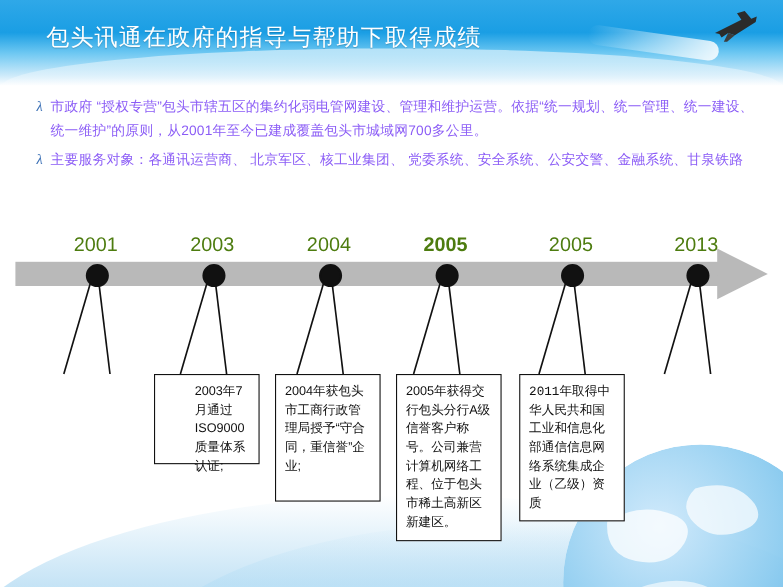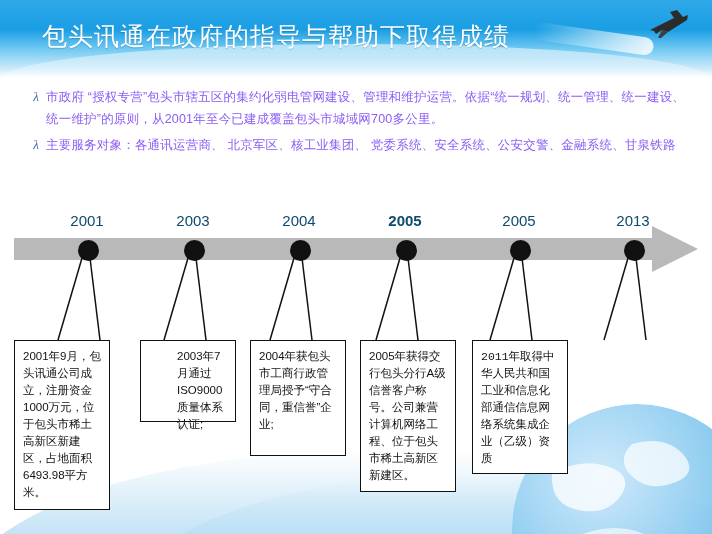--- a/index.html
+++ b/index.html
@@ -33,21 +33,21 @@
   .header-swoosh {
     position: absolute;
     left: 0; top: 44px;
     width: 712px; height: 60px;
     background: linear-gradient(to bottom, rgba(255,255,255,0.55), rgba(255,255,255,0));
     border-radius: 50% 50% 0 0 / 60% 60% 0 0;
   }
   .header-title {
     position: absolute;
     left: 42px; top: 20px;
-    font-size: 25px;
+    font-size: 21px;
     color: #ffffff;
     letter-spacing: 1px;
     white-space: nowrap;
     text-shadow: 0 1px 1px rgba(0,0,0,0.18);
   }
   .plane {
     position: absolute;
     right: 22px; top: 8px;
     width: 46px; height: 34px;
   }
@@ -106,22 +106,22 @@
     width: 0; height: 0;
     border-top: 23px solid transparent;
     border-bottom: 23px solid transparent;
     border-left: 46px solid #b9b9b9;
   }
   .year {
     position: absolute;
     top: 0;
     width: 70px;
     text-align: center;
-    font-size: 15px;
-    color: #0c4a6e;
+    font-size: 18px;
+    color: #4d7c0f;
   }
   .node {
     position: absolute;
     top: 28px;
     width: 17px; height: 17px;
     border-radius: 50%;
     background: #111111;
     border: 2px solid #111111;
   }
 
@@ -243,23 +243,20 @@
   <div class="bottom-wave2"></div>
   <div class="globe-mask">
     <div class="globe" style="right:0; bottom:0;"></div>
     <svg viewBox="0 0 250 250" style="position:absolute;left:0;top:0;width:250px;height:250px;">
       <path d="M40 70 q30 -18 60 -6 q20 8 10 26 q-14 22 -44 16 q-28 -6 -26 -36 Z" fill="#ffffff" opacity="0.75"></path>
       <path d="M120 40 q36 -10 54 14 q10 16 -10 24 q-30 12 -48 -10 q-10 -14 4 -28 Z" fill="#ffffff" opacity="0.7"></path>
       <path d="M70 130 q40 -14 70 4 q16 12 -2 26 q-34 20 -62 0 q-14 -12 -6 -30 Z" fill="#ffffff" opacity="0.6"></path>
     </svg>
   </div>
 
-  <div class="card" style="left:14px; top:340px; height:170px;">
-    <span>2001年9月，包头讯通公司成立，注册资金1000万元，位于包头市稀土高新区新建区，占地面积6493.98平方米。</span>
-  </div>
   <div class="card" style="left:140px; top:340px; height:82px;padding-left:36px;">
     <span>2003年7月通过ISO9000质量体系认证;</span>
   </div>
   <div class="card" style="left:250px; top:340px; height:116px;">
     <span>2004年获包头市工商行政管理局授予“守合同，重信誉”企业;</span>
   </div>
   <div class="card" style="left:360px; top:340px; height:152px;">
     <span>2005年获得交行包头分行A级信誉客户称号。公司兼营计算机网络工程、位于包头市稀土高新区新建区。</span>
   </div>
   <div class="card" style="left:472px; top:340px; height:134px;font-family:Liberation Mono, monospace;">

